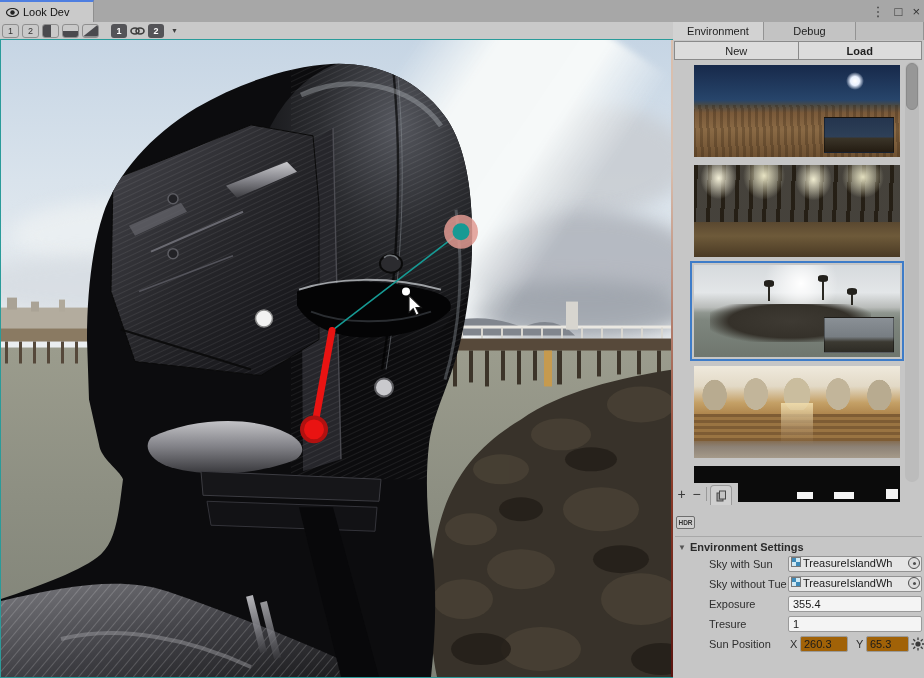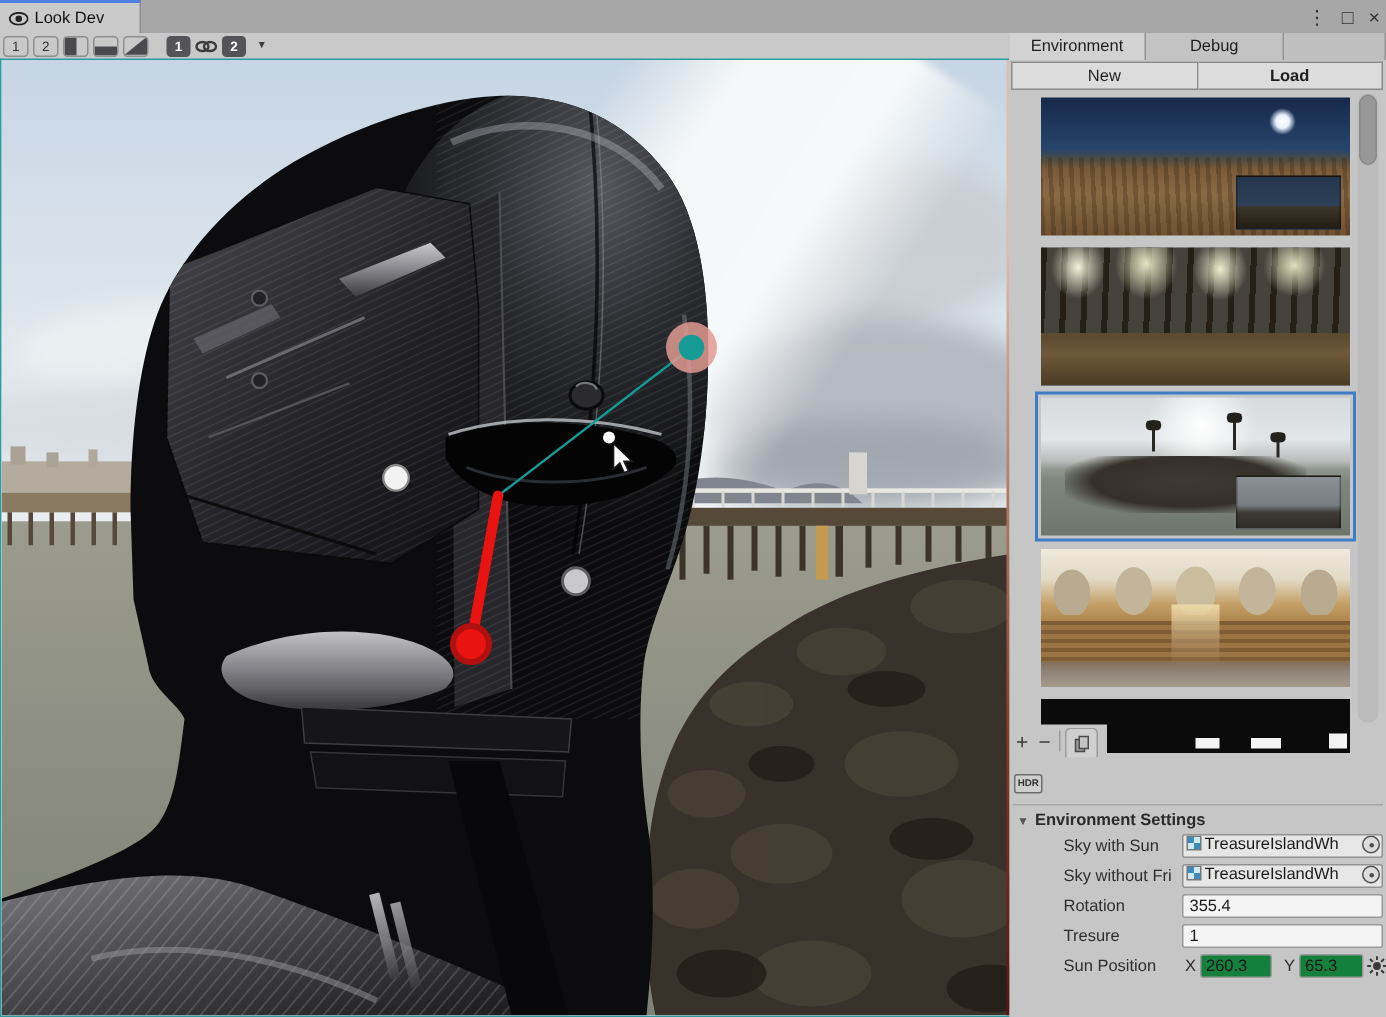--- a/index.html
+++ b/index.html
@@ -120,21 +120,21 @@
                display:flex; align-items:flex-start; overflow:hidden; }
   .tex-ico { width:10px; height:10px; margin:0 2px 0 2px; flex:none;
              background:conic-gradient(#cfe9f5 0 25%, #3e8ab8 0 50%, #cfe9f5 0 75%, #3e8ab8 0); border:1px solid #777; }
   .obj-text { white-space:nowrap; color:#1a1a1a; flex:1; overflow:hidden; }
   .obj-picker { width:12px; height:12px; border:1.5px solid #4e4e4e; border-radius:50%; flex:none; margin-right:1px;
                 display:flex; align-items:center; justify-content:center; background:#dcdcdc; }
   .obj-picker::after { content:""; width:3px; height:3px; border-radius:50%; background:#4e4e4e; }
   .num-field { position:absolute; left:115px; width:134px; height:16px; background:#f4f4f4; border:1px solid #9a9a9a; border-radius:2px;
                font-size:11px; color:#1a1a1a; padding:0 4px; font-family:"Liberation Sans", sans-serif; }
   .axis-label { color:#2e2e2e; position:absolute; }
-  .xy-field { position:absolute; height:16px; background:#15803d; border:1px solid #9a9a9a; border-radius:2px;
+  .xy-field { position:absolute; height:16px; background:#a16207; border:1px solid #9a9a9a; border-radius:2px;
               font-size:11px; color:#1a1a1a; padding:0 3px; font-family:"Liberation Sans", sans-serif; }
   .sun-btn { position:absolute; left:238px; width:14px; height:14px; }
   .swatch { position:absolute; left:120px; width:112px; height:14px; background:#4e5256; border:1px solid #7e7e7e; box-shadow:inset 1px 1px 0 #2e3235; }
   .dropper { position:absolute; left:237px; width:13px; height:13px; }
 </style>
 </head>
 <body>
 
 <div id="app">
 
@@ -451,29 +451,29 @@
 
     <div class="set-row" style="top:532px;">
       <span class="set-label">Sky with Sun</span>
       <div class="obj-field">
         <div class="tex-ico"></div>
         <span class="obj-text">TreasureIslandWh</span>
         <div class="obj-picker"></div>
       </div>
     </div>
     <div class="set-row" style="top:552px;">
-      <span class="set-label">Sky without Fri</span>
+      <span class="set-label">Sky without Tue</span>
       <div class="obj-field">
         <div class="tex-ico"></div>
         <span class="obj-text">TreasureIslandWh</span>
         <div class="obj-picker"></div>
       </div>
     </div>
     <div class="set-row" style="top:572px;">
-      <span class="set-label">Rotation</span>
+      <span class="set-label">Exposure</span>
       <input class="num-field" type="text" readonly="" value="355.4" style="">
     </div>
     <div class="set-row" style="top:592px;">
       <span class="set-label">Tresure</span>
       <input class="num-field" type="text" readonly="" value="1" style="">
     </div>
     <div class="set-row" style="top:612px;">
       <span class="set-label">Sun Position</span>
       <span class="axis-label" style="left:117px;">X</span>
       <input class="xy-field" style="left: 127px; width: 48px;" type="text" readonly="" value="260.3">

